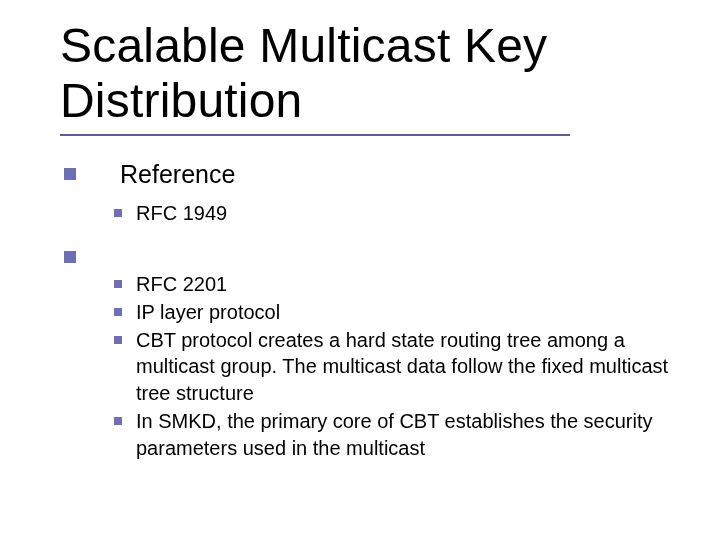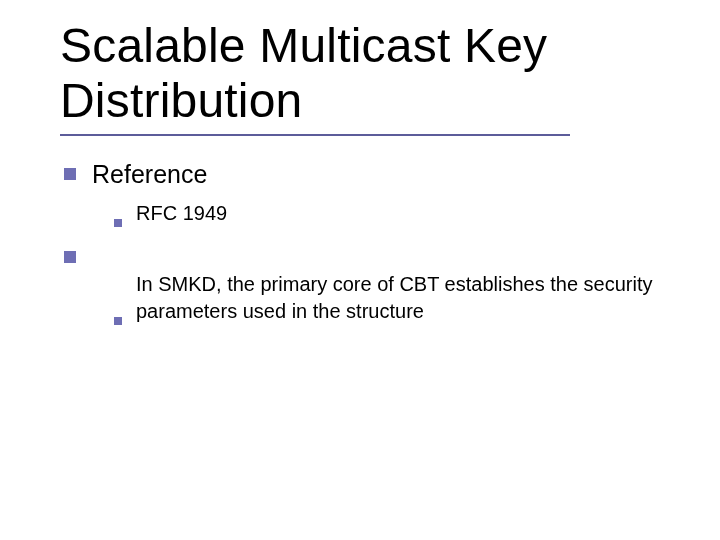--- a/index.html
+++ b/index.html
@@ -23,41 +23,42 @@
       background: #5c5c9a;
       margin-bottom: 22px;
     }
     .outline {
       padding-left: 4px;
     }
     .item-l1 {
       display: flex;
       align-items: flex-start;
       margin-bottom: 8px;
+      gap: 28px;
     }
     .item-l1 .bullet {
       flex: 0 0 auto;
       width: 12px;
       height: 12px;
       background: #6e6eb4;
       margin-top: 10px;
       margin-right: 16px;
     }
     .item-l1 .text {
       font-size: 25px;
       line-height: 1.35;
       font-weight: 400;
     }
     .sublist {
       padding-left: 50px;
       margin-bottom: 14px;
     }
     .item-l2 {
       display: flex;
-      align-items: flex-end;
+      align-items: flex-start;
       margin-bottom: 2px;
     }
     .item-l2 .bullet {
       flex: 0 0 auto;
       width: 8px;
       height: 8px;
       background: #6e6eb4;
       margin-top: 9px;
       margin-right: 14px;
     }
@@ -92,17 +93,29 @@
       <span class="text">RFC 1949</span>
     </div>
   </div>
 
   <div class="item-l1">
     <span class="bullet"></span>
   </div>
   <div class="sublist tight">
     <div class="item-l2">
       <span class="bullet"></span>
-      <span class="text">In SMKD, the primary core of CBT establishes the security parameters used in the structure</span>
+      <span class="text">RFC 2201</span>
+    </div>
+    <div class="item-l2">
+      <span class="bullet"></span>
+      <span class="text">IP layer protocol</span>
+    </div>
+    <div class="item-l2">
+      <span class="bullet"></span>
+      <span class="text">CBT protocol creates a hard state routing tree among a multicast group. The multicast data follow the fixed multicast tree structure</span>
+    </div>
+    <div class="item-l2">
+      <span class="bullet"></span>
+      <span class="text">In SMKD, the primary core of CBT establishes the security parameters used in the multicast</span>
     </div>
   </div>
 
 </div>
 
 </body></html>

